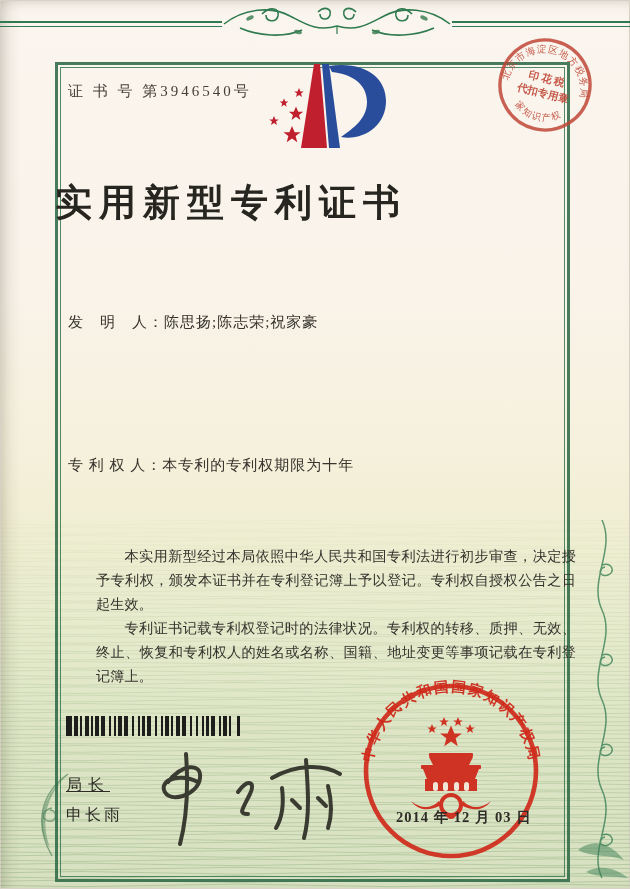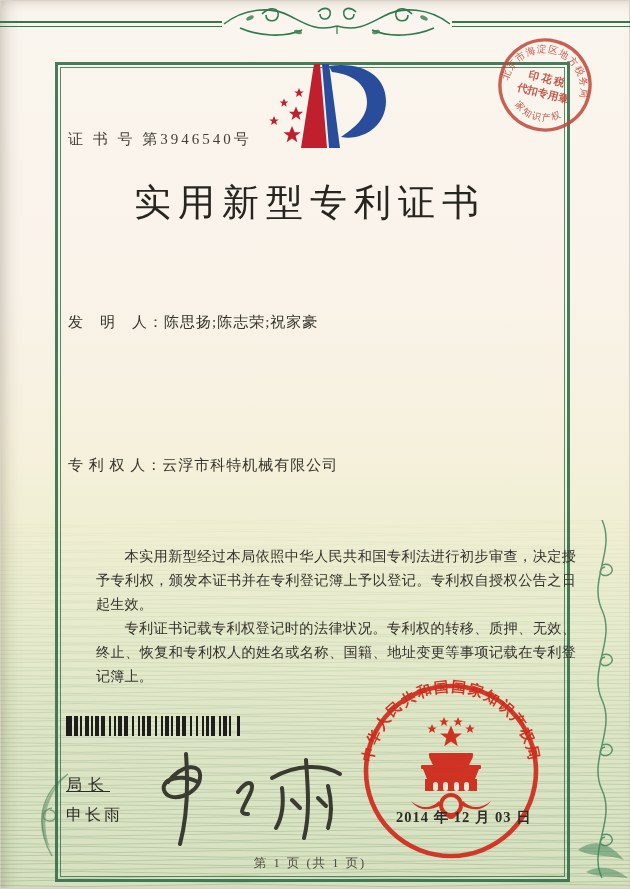--- a/index.html
+++ b/index.html
@@ -3,22 +3,22 @@
 <meta charset="utf-8">
 <style>
   html,body{margin:0;padding:0;}
   body{background:#cfc9bc;font-family:"Liberation Serif","DejaVu Serif",serif;}
   .page{position:relative;width:630px;height:889px;overflow:hidden;
     background:linear-gradient(180deg,#faf5ee 0%,#f9f3ea 32%,#f6f1dd 50%,#efeed2 60%,#e7ebcd 70%,#dde5c6 82%,#d7e1c2 100%);
     box-shadow:inset 0 0 0 1px #d8d2c6, inset 14px 0 20px -14px rgba(60,50,30,.35), inset 0 10px 16px -12px rgba(60,50,30,.25);}
   .abs{position:absolute;}
   .frame{position:absolute;left:55px;top:62px;width:509px;height:814px;border:3px solid #2f6b48;opacity:.88;}
   .frame::after{content:"";position:absolute;left:2px;top:2px;right:2px;bottom:2px;border:1px solid #3a7a54;}
-  .cert-no{left:68px;top:82px;font-size:15px;letter-spacing:3px;color:#433f37;margin-top:48px;}
-  .title{left:55px;top:178px;width:510px;text-align:center;font-size:37px;font-weight:normal;letter-spacing:7px;color:#26251f;}
+  .cert-no{left:68px;top:82px;font-size:15px;letter-spacing:3px;color:#433f37;}
+  .title{left:55px;top:178px;width:510px;font-size:37px;font-weight:bold;letter-spacing:7px;color:#26251f;}
   .field{left:68px;width:480px;font-size:15px;color:#36342d;letter-spacing:1px;white-space:nowrap;}
   .flabel{color:#36342d;}
   .paras{left:68px;top:544px;width:480px;font-size:14.2px;line-height:24px;color:#34322c;text-align:justify;margin-left:28px;}
   .paras p{margin:0;text-indent:2em;}
   .barcode{left:66px;top:716px;height:20px;white-space:nowrap;font-size:0;}
   .director-title{left:66px;top:775px;font-size:16px;letter-spacing:6px;color:#2c2b25;font-family:"Liberation Sans","DejaVu Sans",sans-serif;text-decoration:underline;}
   .director-name{left:66px;top:805px;font-size:16px;letter-spacing:3px;color:#2c2b25;font-family:"Liberation Sans","DejaVu Sans",sans-serif;}
   .issue-date{left:396px;top:808px;font-size:14.5px;letter-spacing:1px;color:#2e2c26;z-index:6;font-weight:bold;}
   .footer{left:55px;top:855px;width:510px;text-align:center;font-size:12.5px;letter-spacing:2px;color:#4c4a40;}
   .seal-svg{z-index:5;}
@@ -204,21 +204,21 @@
       <use href="#star" transform="translate(31,47) scale(0.45)"></use>
       <use href="#star" transform="translate(43,58) scale(0.75)"></use>
       <use href="#star" transform="translate(21,65) scale(0.5)"></use>
       <use href="#star" transform="translate(39,79) scale(0.9)"></use>
     </g>
   </svg>
 
   <div class="abs title">实用新型专利证书</div>
 
   <div class="abs field" style="top:313px"><span class="flabel">发　明　人：</span><span>陈思扬;陈志荣;祝家豪</span></div>
-  <div class="abs field" style="top:456px"><span class="flabel">专 利 权 人：</span><span>云浮市科特机械有限公司</span></div>
+  <div class="abs field" style="top:456px"><span class="flabel">专 利 权 人：</span><span>本专利的专利权期限为十年</span></div>
 
   <div class="abs paras">
     <p>本实用新型经过本局依照中华人民共和国专利法进行初步审查，决定授予专利权，颁发本证书并在专利登记簿上予以登记。专利权自授权公告之日起生效。</p>
     <p>专利证书记载专利权登记时的法律状况。专利权的转移、质押、无效、终止、恢复和专利权人的姓名或名称、国籍、地址变更等事项记载在专利登记簿上。</p>
   </div>
 
   <div class="abs barcode"><span style="display:inline-block;height:20px;width:5.83px;background:#1d1d1b"></span><span style="display:inline-block;height:20px;width:1.94px;background:transparent"></span><span style="display:inline-block;height:20px;width:3.89px;background:#1d1d1b"></span><span style="display:inline-block;height:20px;width:1.94px;background:transparent"></span><span style="display:inline-block;height:20px;width:1.94px;background:#1d1d1b"></span><span style="display:inline-block;height:20px;width:3.89px;background:transparent"></span><span style="display:inline-block;height:20px;width:3.89px;background:#1d1d1b"></span><span style="display:inline-block;height:20px;width:1.94px;background:transparent"></span><span style="display:inline-block;height:20px;width:1.94px;background:#1d1d1b"></span><span style="display:inline-block;height:20px;width:1.94px;background:transparent"></span><span style="display:inline-block;height:20px;width:3.89px;background:#1d1d1b"></span><span style="display:inline-block;height:20px;width:1.94px;background:transparent"></span><span style="display:inline-block;height:20px;width:3.89px;background:#1d1d1b"></span><span style="display:inline-block;height:20px;width:3.89px;background:transparent"></span><span style="display:inline-block;height:20px;width:1.94px;background:#1d1d1b"></span><span style="display:inline-block;height:20px;width:3.89px;background:transparent"></span><span style="display:inline-block;height:20px;width:1.94px;background:#1d1d1b"></span><span style="display:inline-block;height:20px;width:1.94px;background:transparent"></span><span style="display:inline-block;height:20px;width:3.89px;background:#1d1d1b"></span><span style="display:inline-block;height:20px;width:1.94px;background:transparent"></span><span style="display:inline-block;height:20px;width:3.89px;background:#1d1d1b"></span><span style="display:inline-block;height:20px;width:3.89px;background:transparent"></span><span style="display:inline-block;height:20px;width:1.94px;background:#1d1d1b"></span><span style="display:inline-block;height:20px;width:3.89px;background:transparent"></span><span style="display:inline-block;height:20px;width:1.94px;background:#1d1d1b"></span><span style="display:inline-block;height:20px;width:1.94px;background:transparent"></span><span style="display:inline-block;height:20px;width:3.89px;background:#1d1d1b"></span><span style="display:inline-block;height:20px;width:1.94px;background:transparent"></span><span style="display:inline-block;height:20px;width:3.89px;background:#1d1d1b"></span><span style="display:inline-block;height:20px;width:3.89px;background:transparent"></span><span style="display:inline-block;height:20px;width:1.94px;background:#1d1d1b"></span><span style="display:inline-block;height:20px;width:3.89px;background:transparent"></span><span style="display:inline-block;height:20px;width:1.94px;background:#1d1d1b"></span><span style="display:inline-block;height:20px;width:1.94px;background:transparent"></span><span style="display:inline-block;height:20px;width:3.89px;background:#1d1d1b"></span><span style="display:inline-block;height:20px;width:1.94px;background:transparent"></span><span style="display:inline-block;height:20px;width:1.94px;background:#1d1d1b"></span><span style="display:inline-block;height:20px;width:3.89px;background:transparent"></span><span style="display:inline-block;height:20px;width:3.89px;background:#1d1d1b"></span><span style="display:inline-block;height:20px;width:1.94px;background:transparent"></span><span style="display:inline-block;height:20px;width:3.89px;background:#1d1d1b"></span><span style="display:inline-block;height:20px;width:3.89px;background:transparent"></span><span style="display:inline-block;height:20px;width:1.94px;background:#1d1d1b"></span><span style="display:inline-block;height:20px;width:3.89px;background:transparent"></span><span style="display:inline-block;height:20px;width:1.94px;background:#1d1d1b"></span><span style="display:inline-block;height:20px;width:3.89px;background:transparent"></span><span style="display:inline-block;height:20px;width:1.94px;background:#1d1d1b"></span><span style="display:inline-block;height:20px;width:1.94px;background:transparent"></span><span style="display:inline-block;height:20px;width:3.89px;background:#1d1d1b"></span><span style="display:inline-block;height:20px;width:1.94px;background:transparent"></span><span style="display:inline-block;height:20px;width:3.89px;background:#1d1d1b"></span><span style="display:inline-block;height:20px;width:3.89px;background:transparent"></span><span style="display:inline-block;height:20px;width:1.94px;background:#1d1d1b"></span><span style="display:inline-block;height:20px;width:1.94px;background:transparent"></span><span style="display:inline-block;height:20px;width:3.89px;background:#1d1d1b"></span><span style="display:inline-block;height:20px;width:1.94px;background:transparent"></span><span style="display:inline-block;height:20px;width:1.94px;background:#1d1d1b"></span><span style="display:inline-block;height:20px;width:5.83px;background:transparent"></span><span style="display:inline-block;height:20px;width:3.89px;background:#1d1d1b"></span></div>
 
   <div class="abs director-title">局长</div>
   <div class="abs director-name">申长雨</div>
@@ -266,15 +266,14 @@
         <circle cx="0" cy="26" r="10" fill="none" stroke-width="4" stroke="#cf2a1b"></circle>
         <path d="M-10,26 C-24,34 -34,30 -40,22 C-30,30 -20,30 -12,22 Z"></path>
         <path d="M10,26 C24,34 34,30 40,22 C30,30 20,30 12,22 Z"></path>
         <path d="M-6,34 C-4,42 4,42 6,34 L0,38 Z"></path>
       </g>
     </g>
   </svg>
 
   <div class="abs issue-date">2014 年 12 月 03 日</div>
 
-  <div class="abs footer">第 1 页 (共 1 页)</div>
 
 </div>
 
 </body></html>

